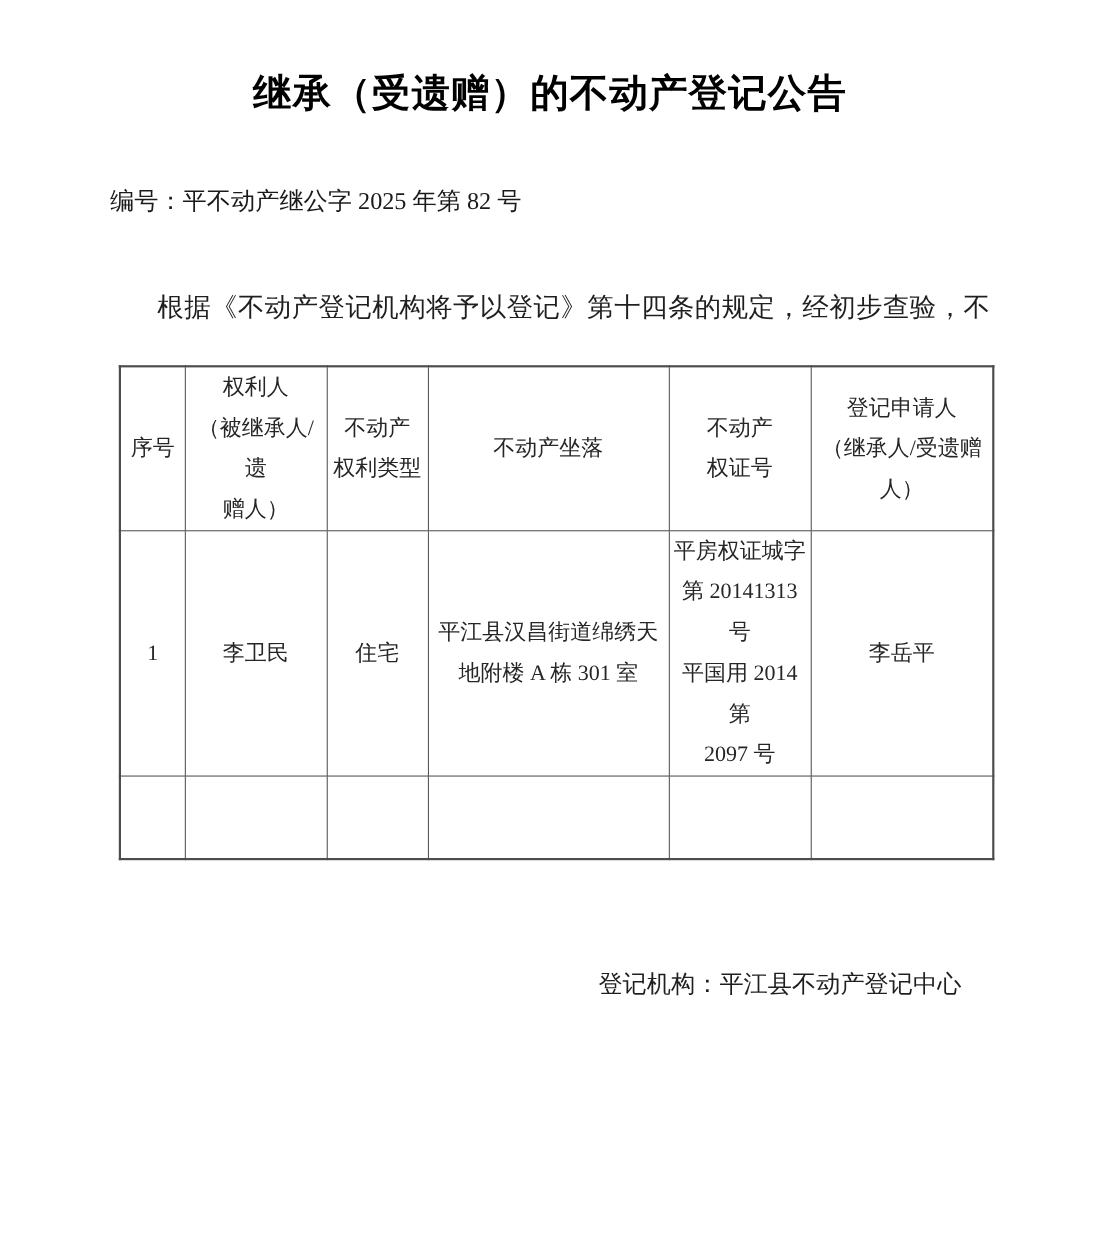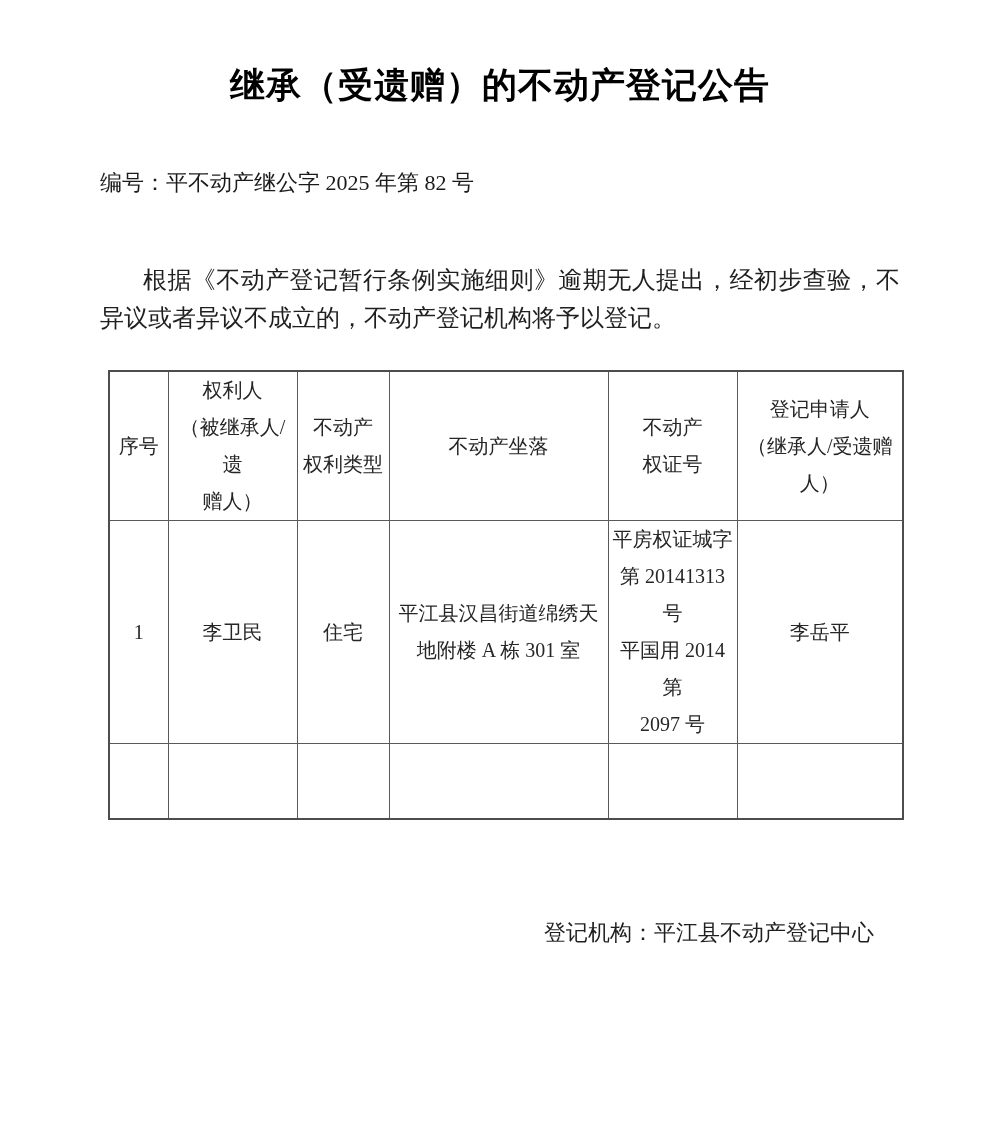--- a/index.html
+++ b/index.html
@@ -95,24 +95,21 @@
 <body>
 
 <div class="page">
 
   <div class="doc-title">继承（受遗赠）的不动产登记公告</div>
 
   <div class="doc-number">编号：平不动产继公字 2025 年第 82 号</div>
 
   <div class="body-text">
     <div class="jline indent-first">
-      <span>根据《不动产登记暂行条例实施细则》逾期无人提出，经初步查验，不</span>
-    </div>
-    <div class="plainline">
-      <span>异议或者异议不成立的，不动产登记机构将予以登记。</span>
+      <span>根据《不动产登记机构将予以登记》第十四条的规定，经初步查验，不</span>
     </div>
   </div>
 
   <table class="notice-table">
     <colgroup>
       <col style="width:59px">
       <col style="width:129px">
       <col style="width:92px">
       <col style="width:219px">
       <col style="width:129px">

